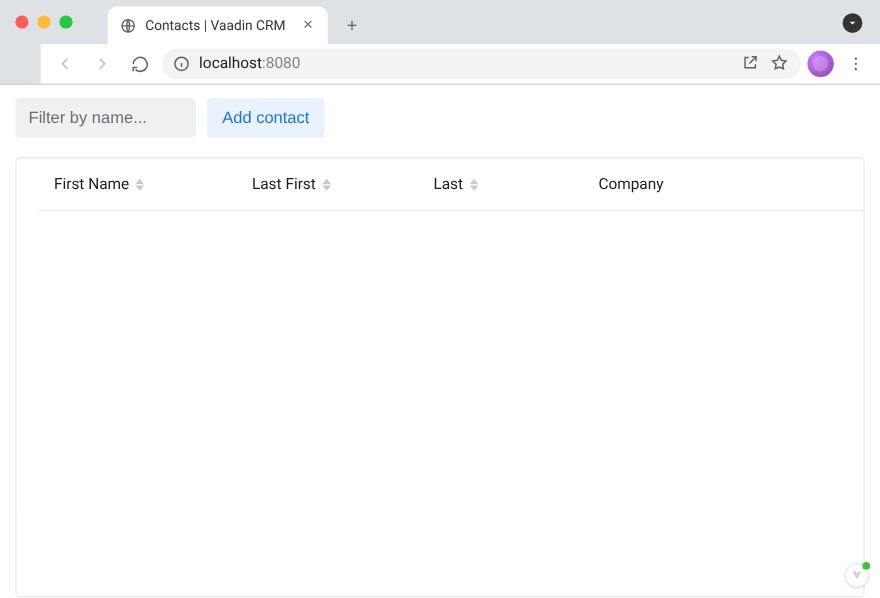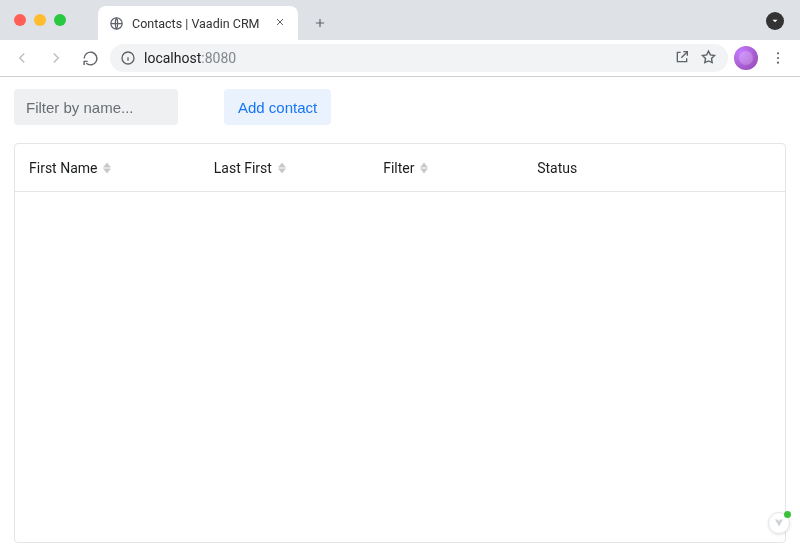--- a/index.html
+++ b/index.html
@@ -66,20 +66,21 @@
       background: #333;
       display: flex; align-items: center; justify-content: center;
     }
     .addr-row {
       background: #fff;
       height: 36px;
       display: flex;
       align-items: center;
       padding: 0 8px;
       gap: 6px;
+      margin-left: 37px;
     }
     .nav-btn {
       width: 28px; height: 28px;
       display: flex; align-items: center; justify-content: center;
       color: #5f6368; cursor: pointer; border-radius: 50%;
     }
     .nav-btn.disabled { color: #bfc0c1; cursor: default; }
     .addr-bar {
       flex: 1;
       height: 28px;
@@ -135,27 +136,27 @@
     .add-btn {
       height: 36px;
       padding: 0 14px;
       background: #eaf2fd;
       color: #1676f3;
       border: none;
       border-radius: 4px;
       font-size: 15px;
       font-weight: 500;
       cursor: pointer;
-      margin-left: 36px;
     }
     .grid {
       border: 1px solid #e3e6e8;
       border-radius: 4px;
       height: 400px;
       background: #fff;
+      padding-left: 20px;
     }
     .grid-header {
       display: flex;
       border-bottom: 1px solid #e3e6e8;
       height: 48px;
       align-items: center;
     }
     .col {
       padding: 0 14px;
       font-size: 14px;
@@ -302,32 +303,32 @@
         <span class="sort">
           <svg viewBox="0 0 10 6">
               <path d="M5 0L10 6H0z" fill="currentColor"></path>
             </svg>
           <svg viewBox="0 0 10 6">
               <path d="M5 6L0 0h10z" fill="currentColor"></path>
             </svg>
         </span>
       </div>
       <div class="col c3">
-        <span>Filter</span>
+        <span>Last</span>
         <span class="sort">
           <svg viewBox="0 0 10 6">
               <path d="M5 0L10 6H0z" fill="currentColor"></path>
             </svg>
           <svg viewBox="0 0 10 6">
               <path d="M5 6L0 0h10z" fill="currentColor"></path>
             </svg>
         </span>
       </div>
       <div class="col c4">
-        <span>Status</span>
+        <span>Company</span>
       </div>
     </div>
     <div class="grid-body"></div>
   </div>
 </div>
 
 <div class="float-badge">
   <svg viewBox="0 0 24 24" width="12" height="12" fill="#cfd3d7">
       <path d="M4 5h6l2 4 2-4h6l-8 14z"></path>
     </svg>

